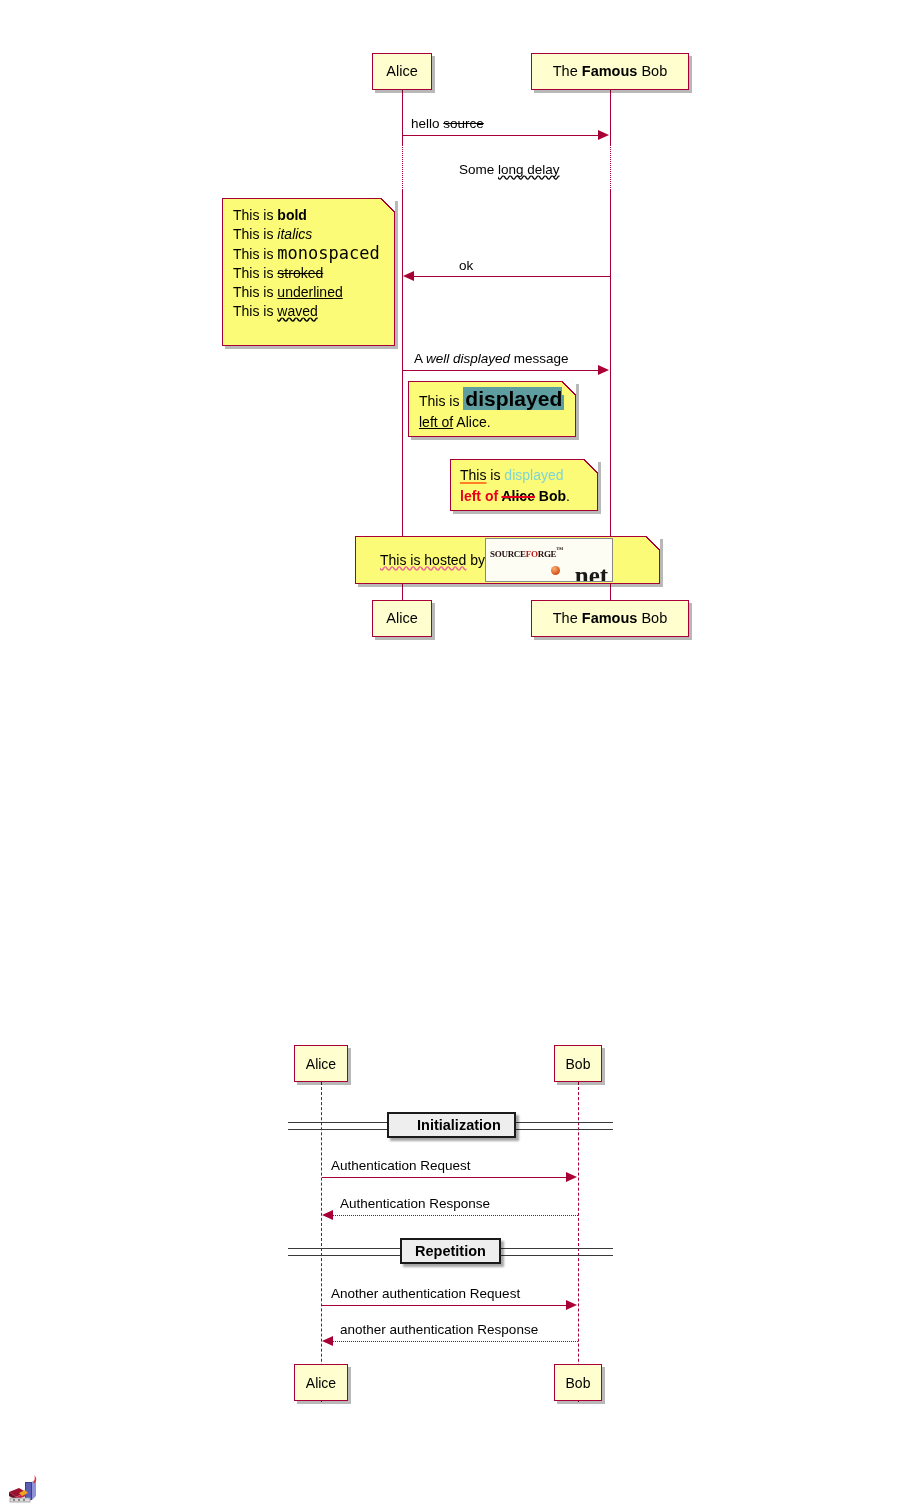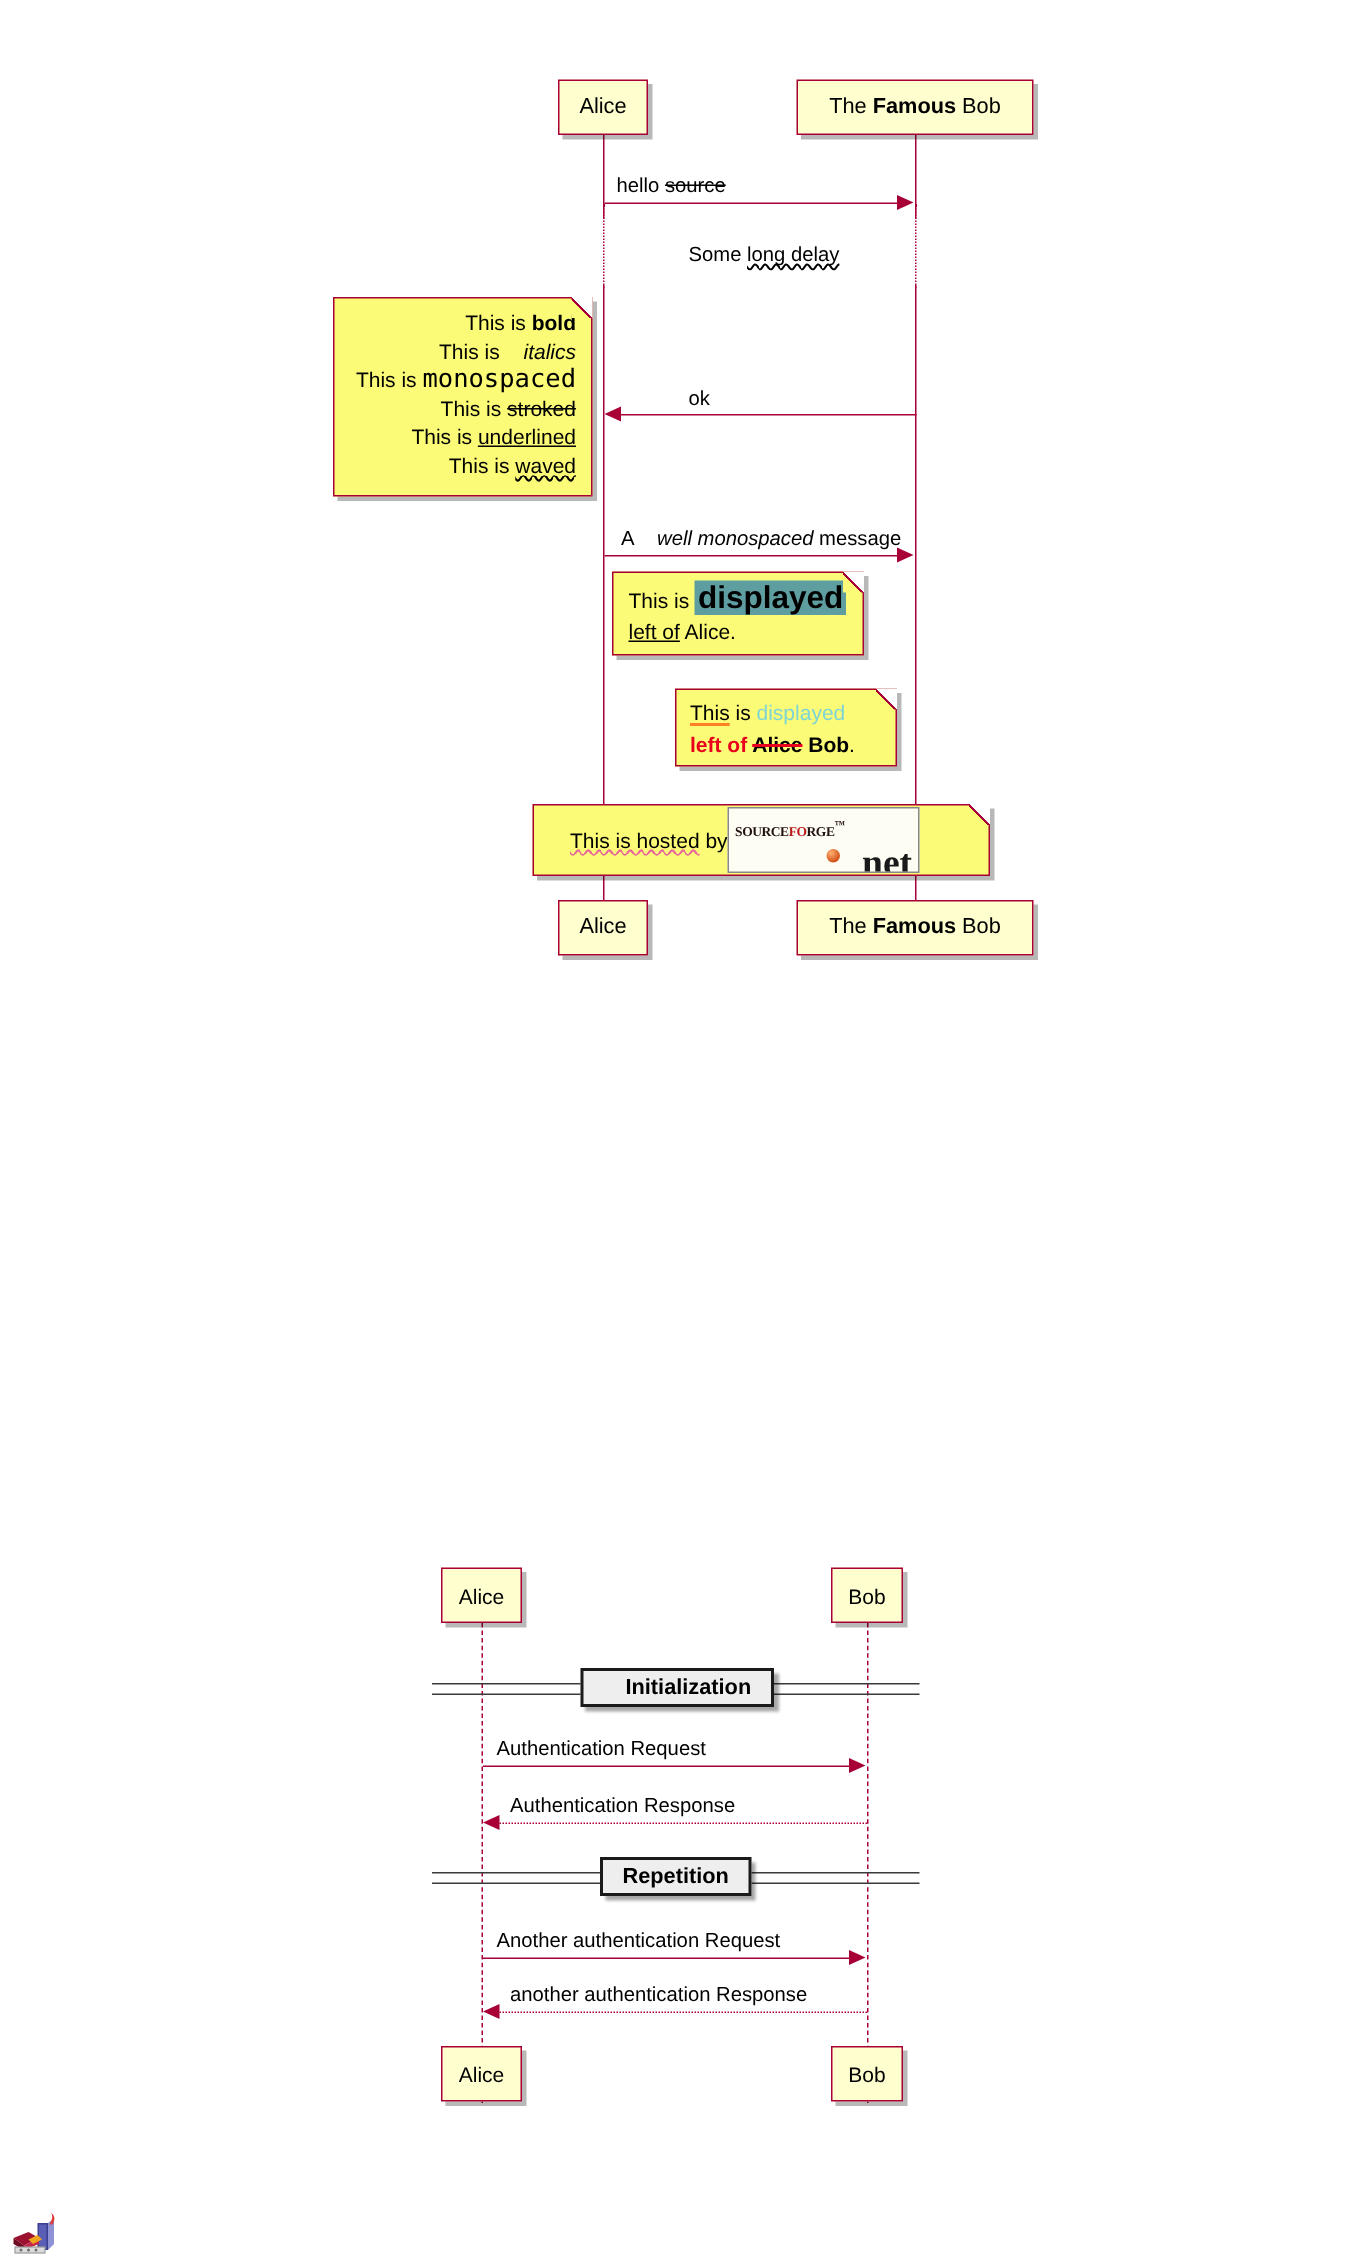--- a/index.html
+++ b/index.html
@@ -57,21 +57,21 @@
   }
   .note .fold{
     position:absolute;top:-1px;right:-1px;
     width:14px;height:14px;
     background:
       linear-gradient(225deg,#ffffff 49%,#A80036 49%,#A80036 56%,#FBFB77 56%);
   }
 
   
   .b{font-weight:bold;}
-  .i{font-style:italic;margin-left:12px;}
+  .i{font-style:italic;}
   .mono{font-family:"DejaVu Sans Mono","Liberation Mono",monospace;font-size:17px;}
   .strike{text-decoration:line-through;}
   .ul{text-decoration:underline;}
   .wave{
     text-decoration:underline;
     text-decoration-style:wavy;
     text-decoration-skip-ink:none;
   }
   .wave-pink{
     text-decoration:underline;
@@ -165,38 +165,38 @@
   <div class="msglabel" style="left:411px;top:117px;">
     <span>hello </span><span class="strike">source</span>
   </div>
   <div class="msgline" style="left:403px;top:135px;width:196px;"></div>
   <div class="arrowhead right" style="left:598px;top:130px;"></div>
 
   <div class="msglabel" style="left:459px;top:163px;">
     <span>Some </span><span class="wave">long delay</span>
   </div>
 
-  <div class="note" style="left:222px;top:198px;width:173px;height:133px;text-align:right;">
+  <div class="note" style="left:222px;top:198px;width:173px;height:148px;">
     <div class="fold"></div>
     <div><span>This is </span><span class="b">bold</span></div>
     <div><span>This is </span><span class="i">italics</span></div>
     <div><span>This is </span><span class="mono">monospaced</span></div>
     <div><span>This is </span><span class="strike">stroked</span></div>
     <div><span>This is </span><span class="ul">underlined</span></div>
     <div><span>This is </span><span class="wave">waved</span></div>
   </div>
 
   <div class="msglabel" style="left:426px;top:259px;margin-left:33px;">
     <span>ok</span>
   </div>
   <div class="msgline" style="left:414px;top:276px;width:197px;"></div>
   <div class="arrowhead left" style="left:403px;top:271px;"></div>
 
   <div class="msglabel" style="left:414px;top:352px;">
-    <span>A </span><span class="i">well monospaced</span><span> message</span>
+    <span>A </span><span class="i">well displayed</span><span> message</span>
   </div>
   <div class="msgline" style="left:403px;top:370px;width:196px;"></div>
   <div class="arrowhead right" style="left:598px;top:365px;"></div>
 
   <div class="note" style="left:408px;top:381px;width:168px;height:56px;line-height:22px;padding-top:5px;">
     <div class="fold"></div>
     <div style="line-height:24px;">
       <span>This is </span><span class="hl-teal">displayed</span>
     </div>
     <div style="line-height:19px;">

